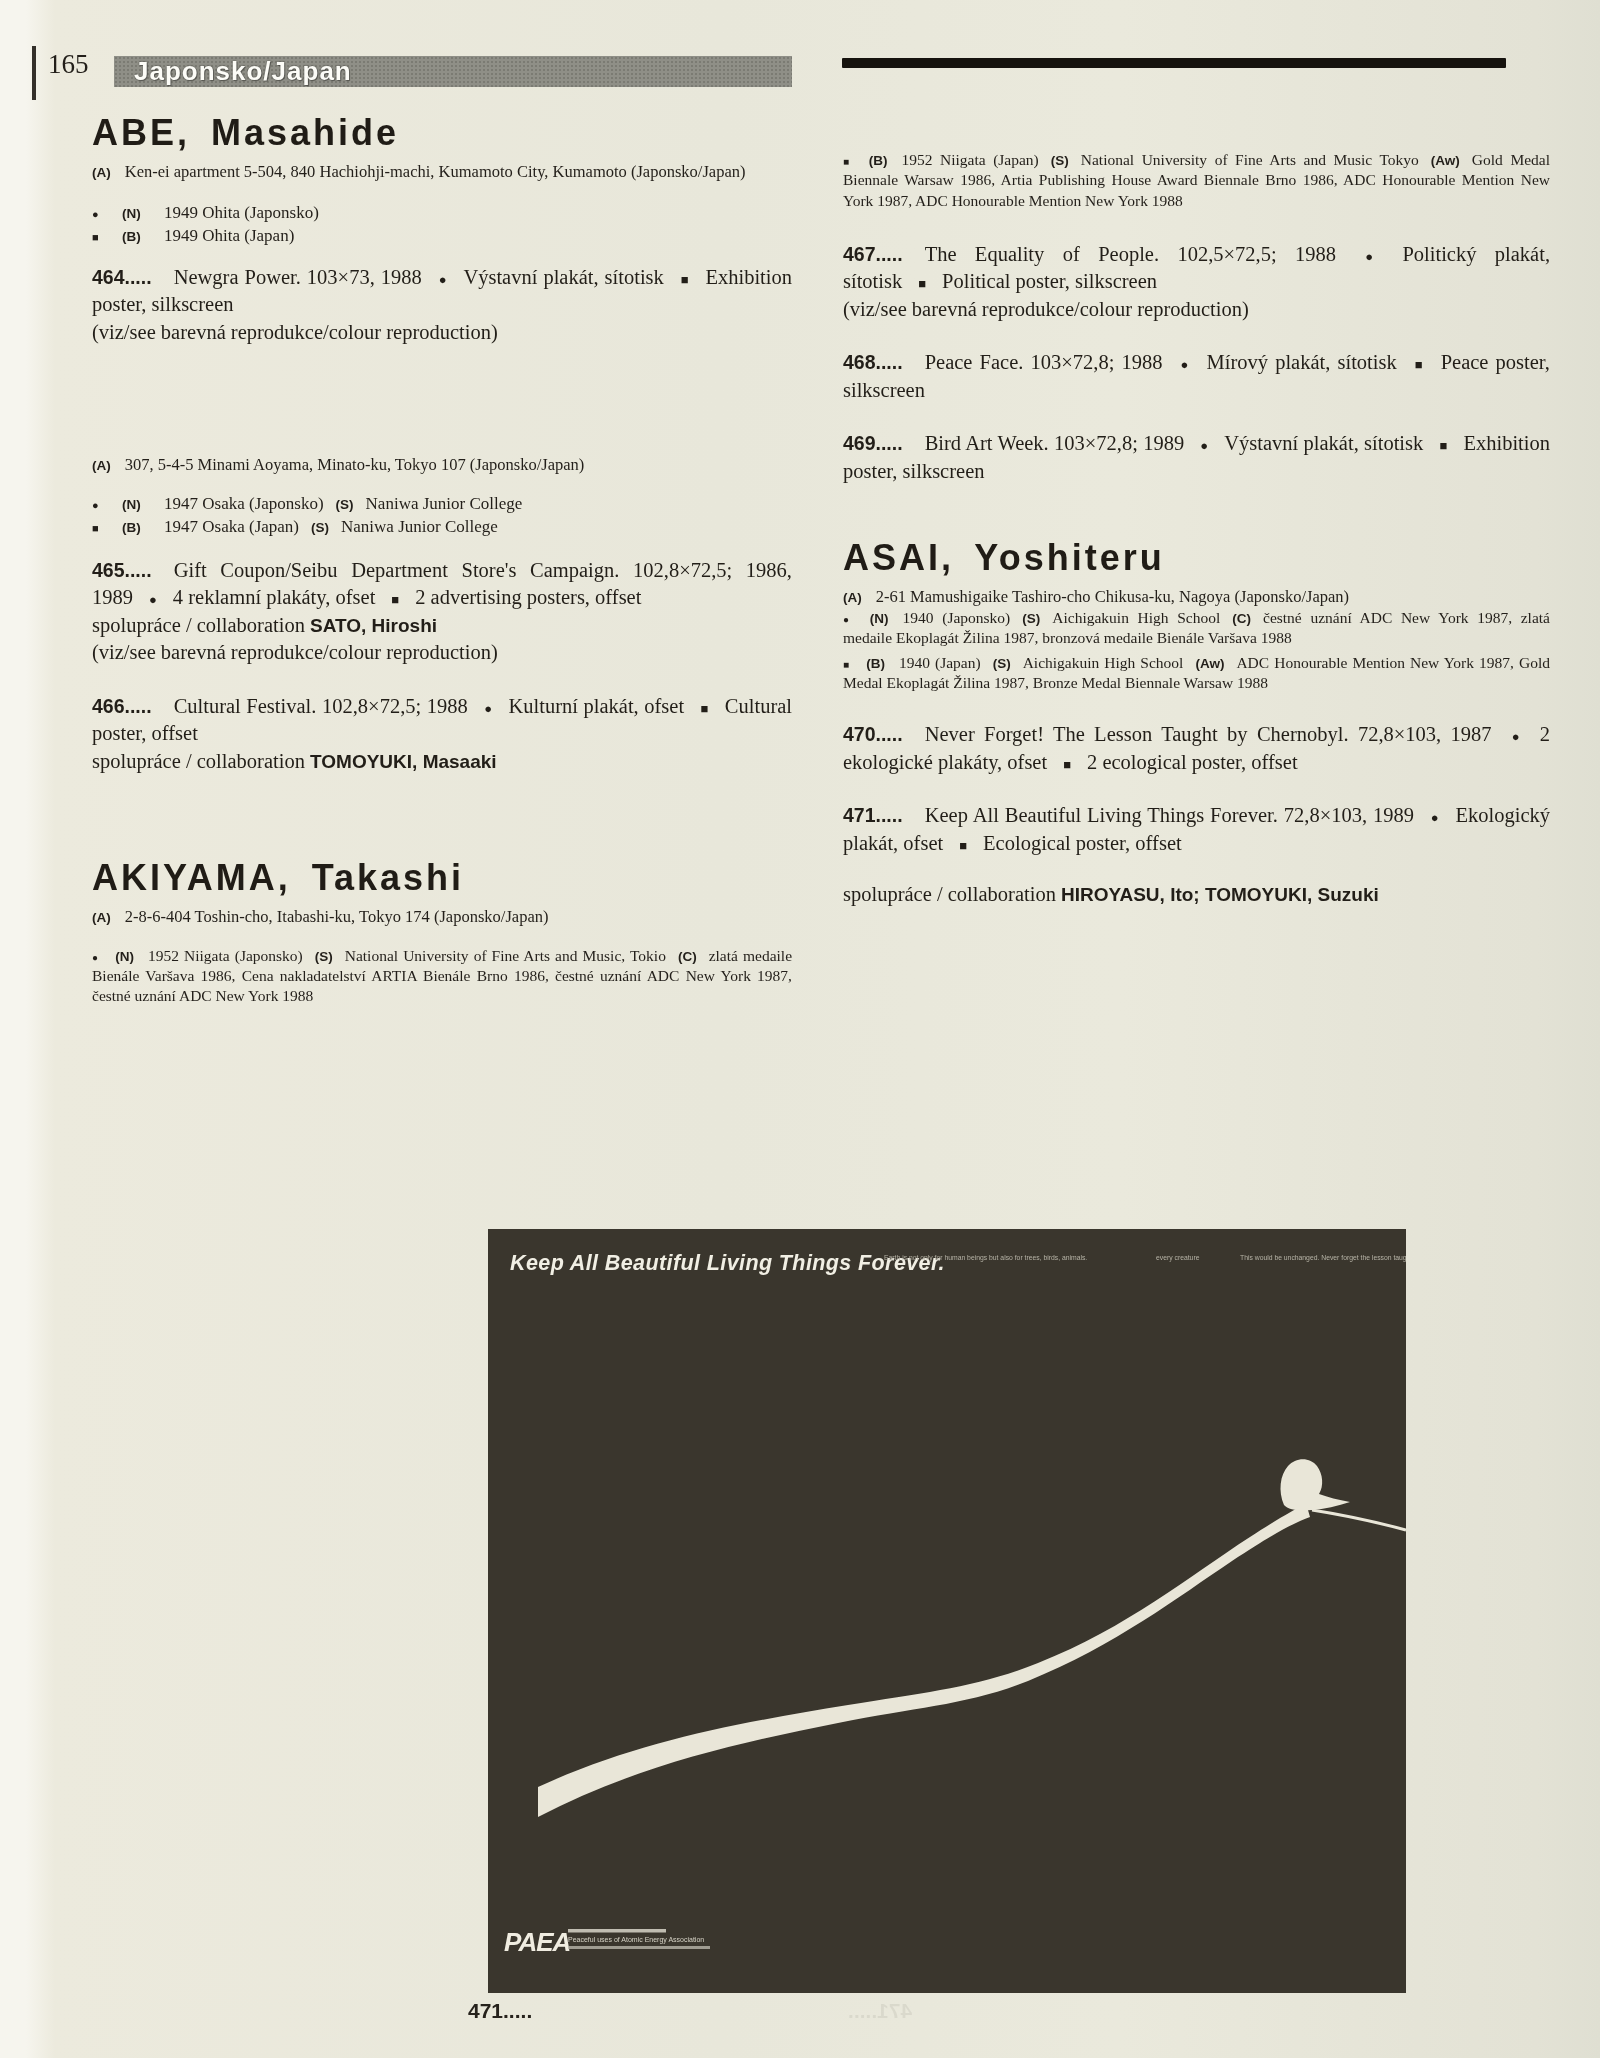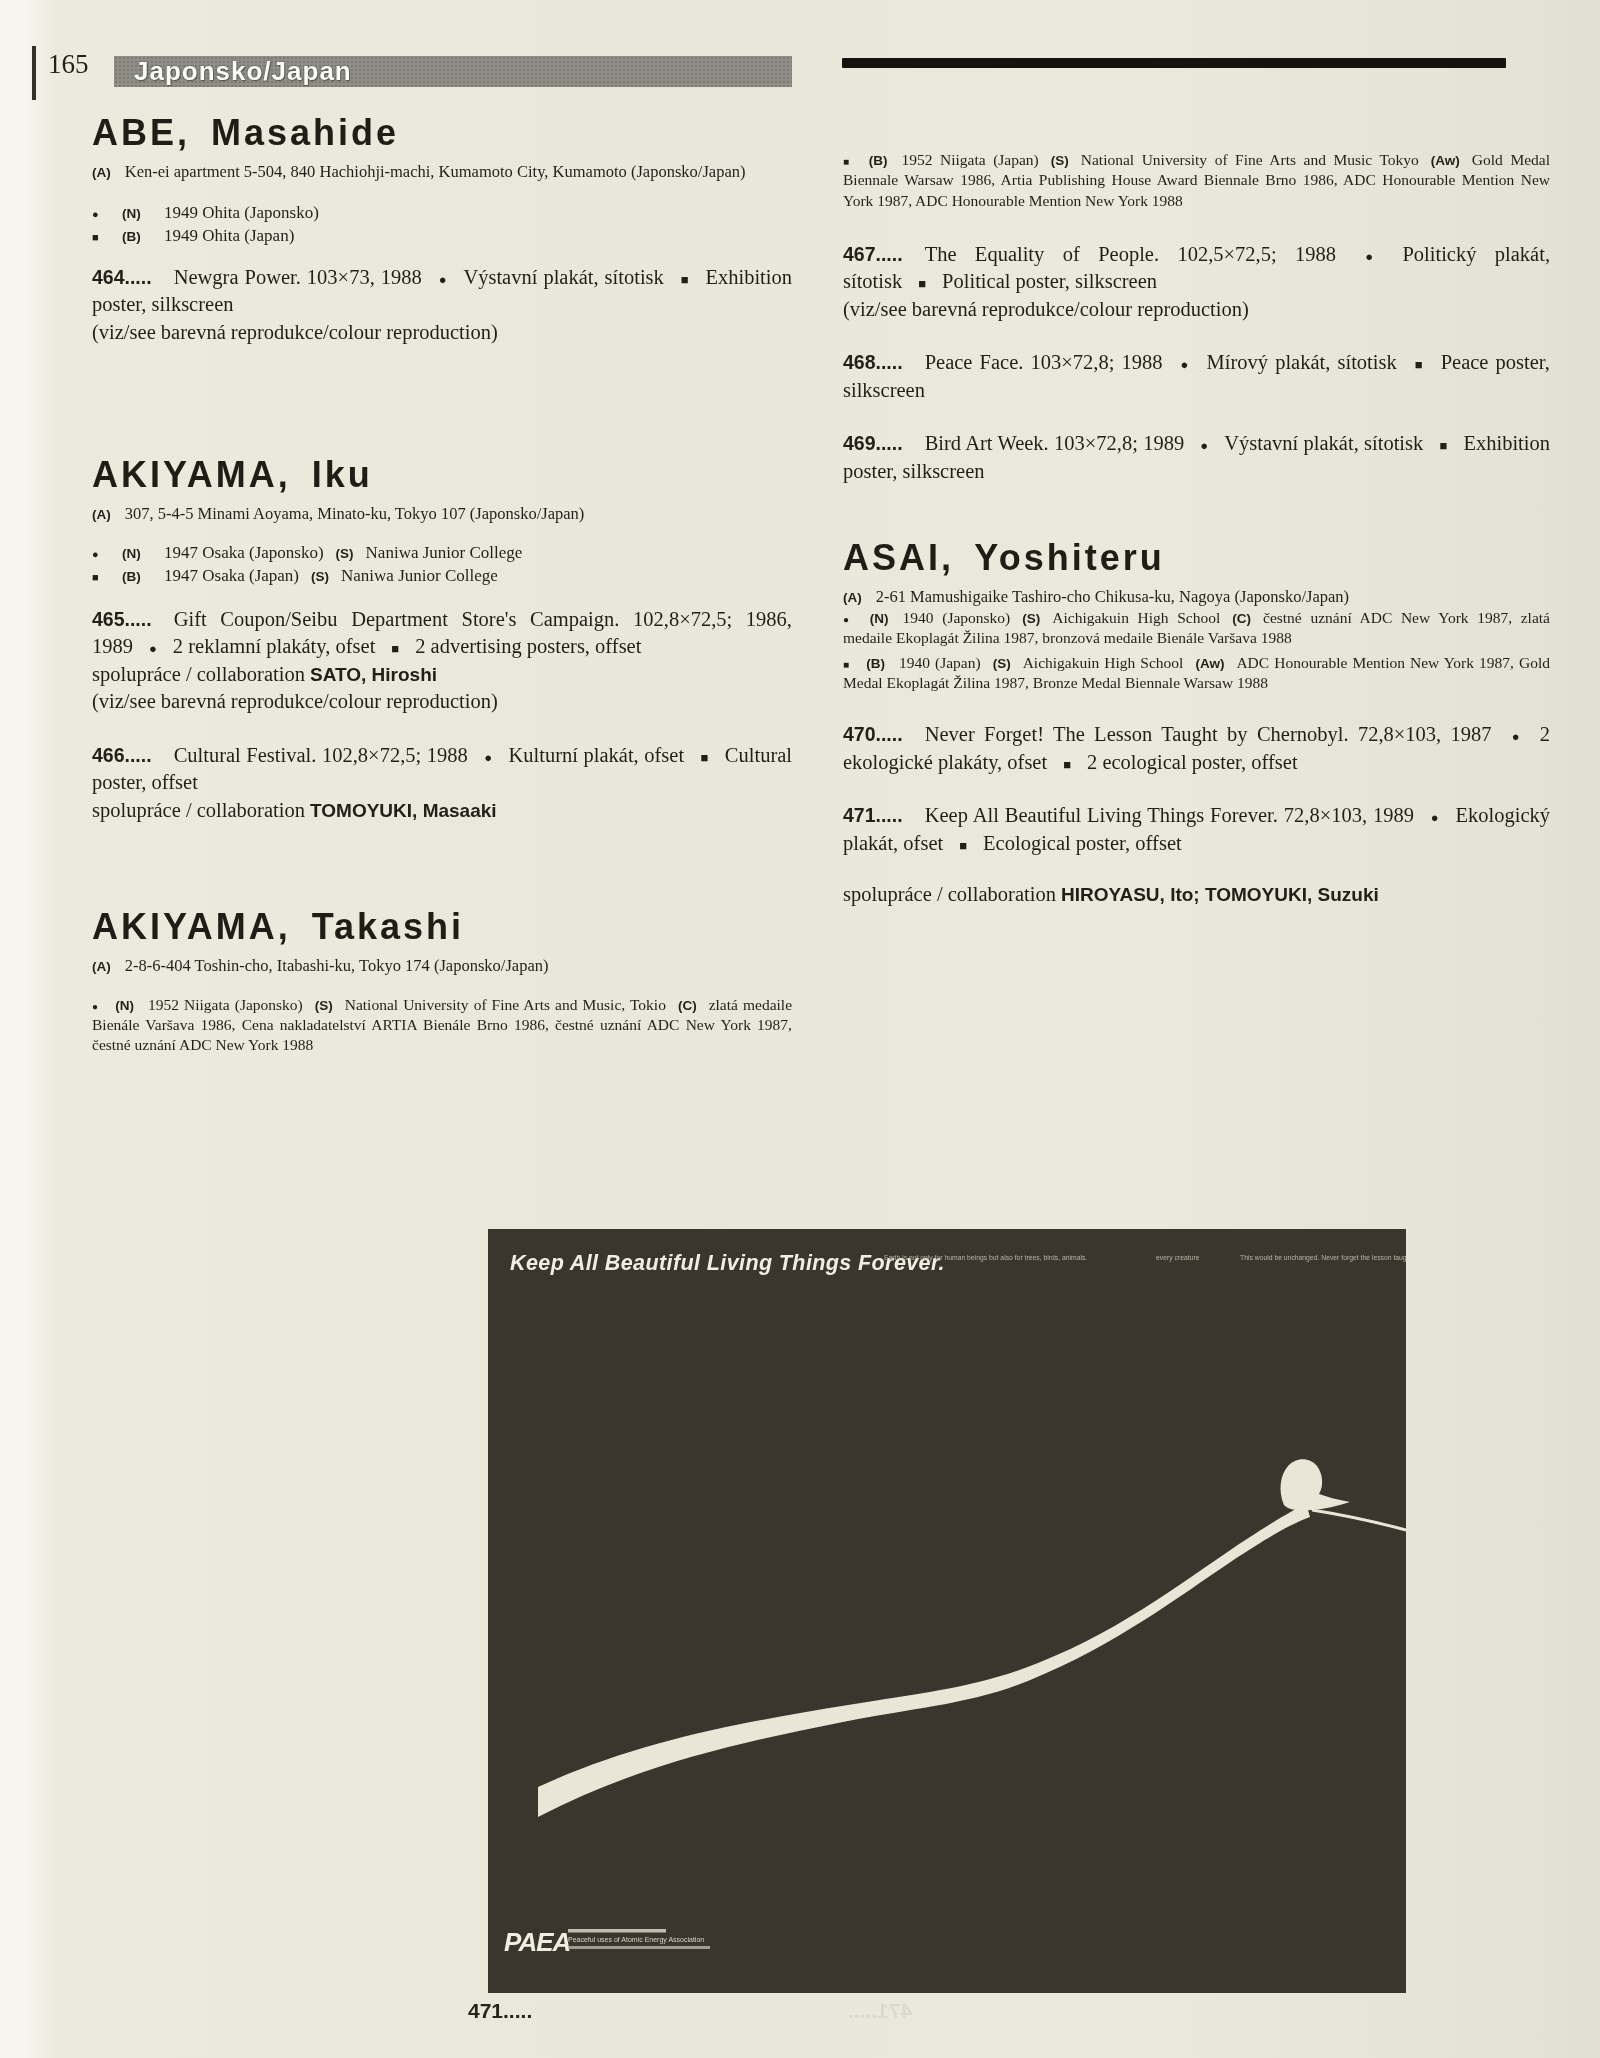--- a/index.html
+++ b/index.html
@@ -79,32 +79,31 @@
       <p class="bio-line">
         <span class="bullet">■</span><span class="blbl">(B)</span><span>1949 Ohita (Japan)</span>
       </p>
       <p class="work" style="margin-top:16px;">
         <span class="num">464.....</span><span>Newgra Power. 103×73, 1988</span><span class="sym">●</span><span>Výstavní plakát, sítotisk</span><span class="sym">■</span><span>Exhibition poster, silkscreen</span>
       </p>
       <p class="line">(viz/see barevná reprodukce/colour reproduction)</p>
     </section>
 
     <section style="margin-top:108px;">
-      <h2 class="h-name">AKIYAMA, Iku</h2>
       <p class="addr">
         <span class="lbl">(A)</span><span>307, 5-4-5 Minami Aoyama, Minato-ku, Tokyo 107 (Japonsko/Japan)</span>
       </p>
       <p class="bio-line" style="margin-top:16px;">
         <span class="bullet">●</span><span class="blbl">(N)</span><span>1947 Osaka (Japonsko)</span><span class="lbl-mid">(S)</span><span>Naniwa Junior College</span>
       </p>
       <p class="bio-line">
         <span class="bullet">■</span><span class="blbl">(B)</span><span>1947 Osaka (Japan)</span><span class="lbl-mid">(S)</span><span>Naniwa Junior College</span>
       </p>
       <p class="work" style="margin-top:18px;">
-        <span class="num">465.....</span><span>Gift Coupon/Seibu Department Store's Campaign. 102,8×72,5; 1986, 1989</span><span class="sym">●</span><span>2 reklamní plakáty, ofset</span><span class="sym">■</span><span>2 advertising posters, offset</span>
+        <span class="num">465.....</span><span>Gift Coupon/Seibu Department Store's Campaign. 102,8×72,5; 1986, 1989</span><span class="sym">●</span><span>4 reklamní plakáty, ofset</span><span class="sym">■</span><span>2 advertising posters, offset</span>
       </p>
       <p class="line">
         <span>spolupráce / collaboration</span>&nbsp;<span class="names">SATO, Hiroshi</span>
       </p>
       <p class="line">(viz/see barevná reprodukce/colour reproduction)</p>
       <p class="work" style="margin-top:26px;">
         <span class="num">466.....</span><span>Cultural Festival. 102,8×72,5; 1988</span><span class="sym">●</span><span>Kulturní plakát, ofset</span><span class="sym">■</span><span>Cultural poster, offset</span>
       </p>
       <p class="line">
         <span>spolupráce / collaboration</span>&nbsp;<span class="names">TOMOYUKI, Masaaki</span>

